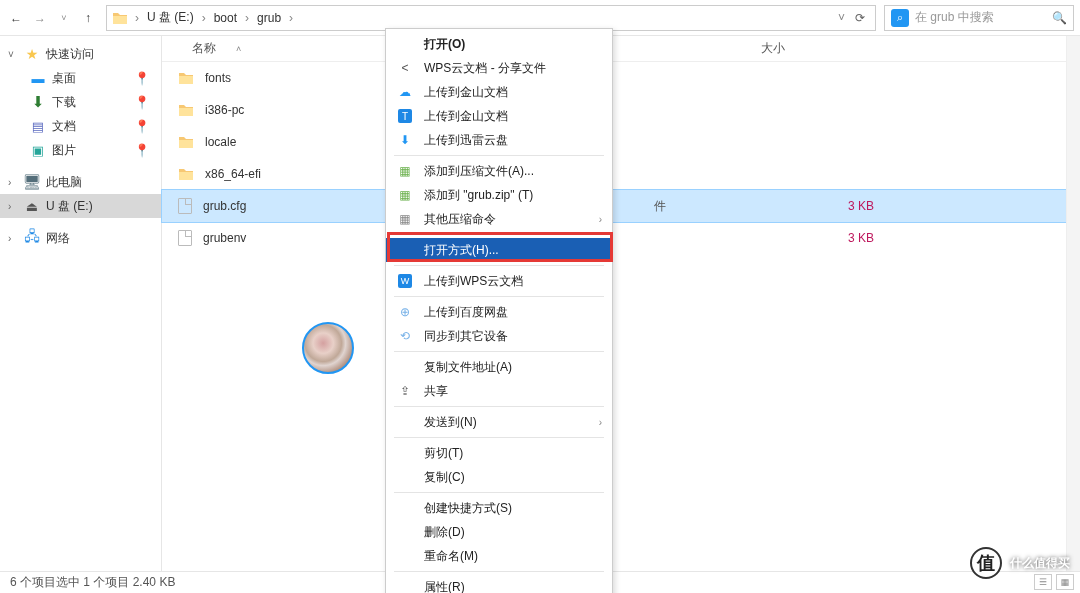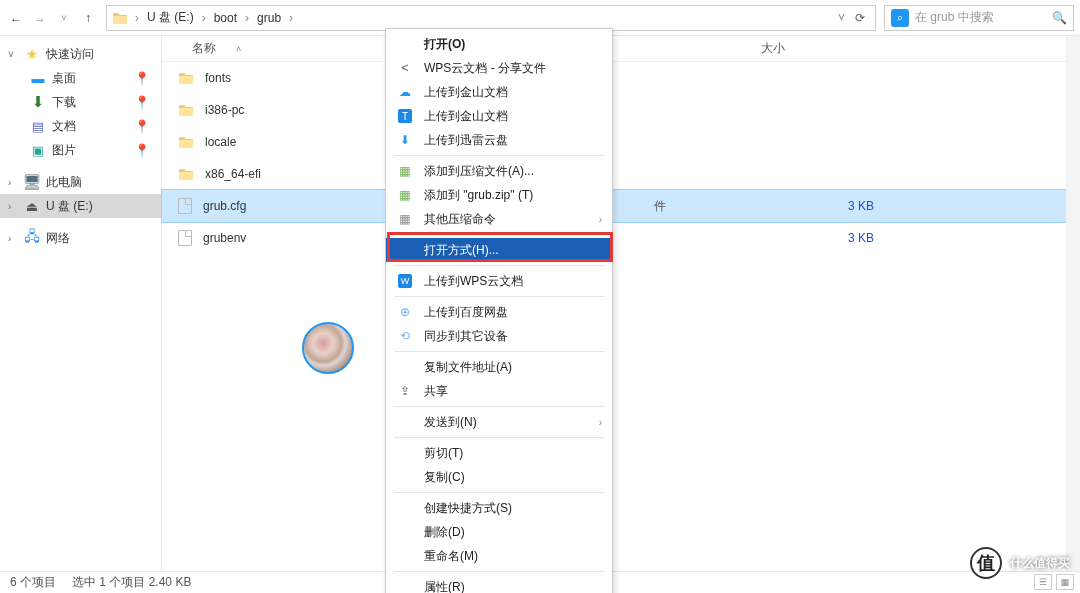--- a/index.html
+++ b/index.html
@@ -46,35 +46,35 @@
   .net { color:#1e88e5; font-size:14px;}
 
   .filepane { flex: 1; position: relative; display: flex; flex-direction: column; }
   .col-header { display: flex; height: 26px; align-items: center; border-bottom: 1px solid #eee; color:#555;}
   .col-name { width: 380px; padding-left: 30px; display:flex; align-items:center; gap:6px;}
   .col-size { width: 220px; text-align:center; padding-right: 18px; }
   .sort-arrow { font-size:9px; color:#888; margin-left:14px;}
 
   .file-row { display: flex; height: 32px; align-items: center; }
   .file-row .fname { width: 380px; padding-left: 16px; display:flex; align-items:center; gap:11px;}
-  .file-row .fsize { width: 220px; text-align:right; padding-right:18px; color:#1d4ed8;}
+  .file-row .fsize { width: 220px; text-align:right; padding-right:18px; color:#be185d;}
   .file-row.selected { background: #cce8ff; outline: 1px solid #99d1ff; }
   .folder-ico2 { color:#f7c873; font-size:15px;}
   .file-ico2 { width:14px; height:16px; border:1px solid #bbb; border-radius:1px; display:inline-block; position:relative;}
   .file-ico2::after{content:''; position:absolute; top:0; right:0; width:5px; height:5px; border-left:1px solid #bbb; border-bottom:1px solid #bbb;}
 
   .nasa-badge {
     position:absolute; left:140px; top:286px; width:52px; height:52px; border-radius:50%;
     border:2px solid #2196f3; background:
       radial-gradient(circle at 40% 40%, #d4a0a0 0%, #e8d0c8 25%, #c0a898 45%, #e0d4d0 55%, #b09080 75%, #d8c8c0 100%);
   }
 
   .statusbar {
     position:absolute; left:0; bottom:0; right:0; height:22px; border-top:1px solid #e6e6e6;
-    display:flex; align-items:center; padding-left:10px; gap:16px; color:#555; background:#fff;
+    display:flex; align-items:center; padding-left:10px; color:#555; background:#fff;
   }
   .view-icons { position:absolute; right:6px; bottom:3px; display:flex; gap:4px; }
   .view-icons span { width:18px; height:16px; border:1px solid #ccc; display:inline-flex; align-items:center; justify-content:center; font-size:9px; color:#888;}
 
   
   .ctx {
     position:absolute; left:385px; top:28px; width:228px; background:#fff;
     border:1px solid #ccc; box-shadow:2px 2px 6px rgba(0,0,0,0.15); z-index:50;
     padding: 3px 0;
   }

